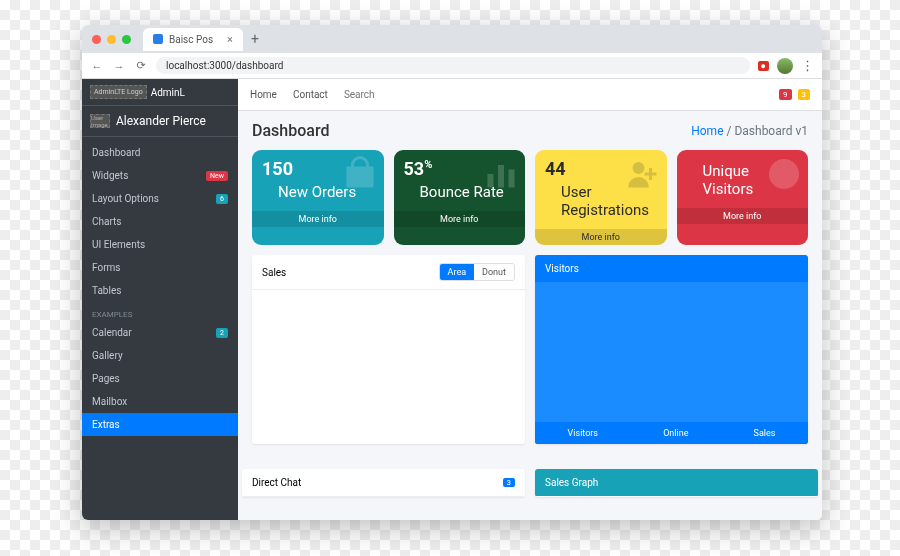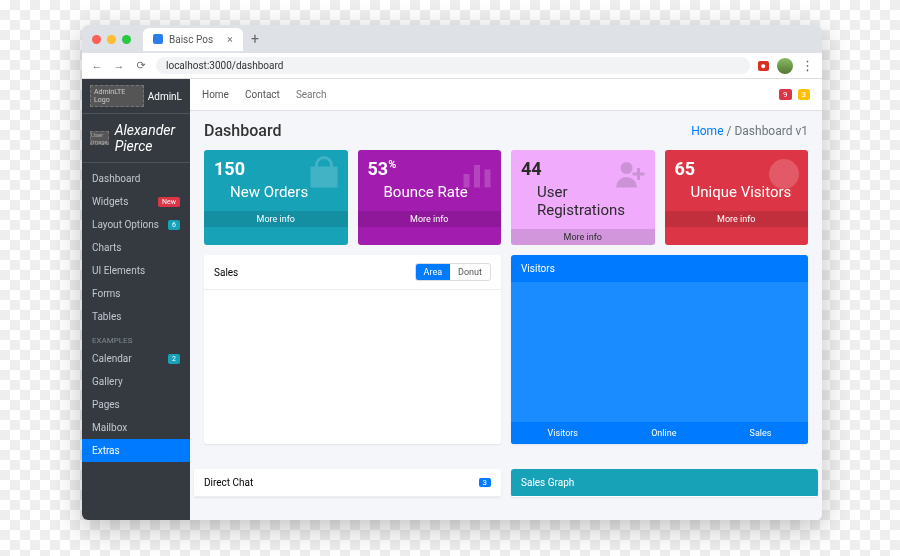--- a/index.html
+++ b/index.html
@@ -42,26 +42,26 @@
 .addr { flex: 1; background: #f1f3f4; border-radius: 12px; padding: 3px 10px; font-size: 10px; color: #333; }
 .chrome-right { display: flex; gap: 8px; align-items: center; }
 .ext-badge { font-size: 9px; background: #d93025; color: #fff; border-radius: 2px; padding: 0 3px; }
 .avatar-sm { width: 16px; height: 16px; border-radius: 50%; background: linear-gradient(#8b6,#573); }
 .kebab { font-size: 13px; color: #555; }
 
 
 .app { flex: 1; display: flex; overflow: hidden; background: #f4f6f9; }
 
 
-.sidebar { width: 108px; background: #343a40; color: #c2c7d0; font-size: 10px; display: flex; flex-direction: column; overflow: hidden; }
+.sidebar { width: 156px; background: #343a40; color: #c2c7d0; font-size: 10px; display: flex; flex-direction: column; overflow: hidden; }
 .brand { background: #343a40; padding: 6px 8px; color: #fff; font-size: 10px; display: flex; align-items: center; gap: 4px; border-bottom: 1px solid #4b545c; }
 .brand .logo-ph { background: #555; color: #ccc; font-size: 7px; padding: 2px 3px; border: 1px dashed #777; }
 .user-panel { padding: 8px; display: flex; align-items: center; gap: 6px; border-bottom: 1px solid #4b545c; }
 .user-panel .uimg { width: 20px; height: 14px; background: #555; border: 1px dashed #777; font-size: 6px; color: #aaa; display: flex; align-items: center; justify-content: center; }
-.user-panel .uname { color: #fff; font-size: 14px; font-style: italic; }
+.user-panel .uname { color: #fff; font-size: 12px; }
 .nav { list-style: none; padding: 4px 0; }
 .nav li { padding: 6px 10px; display: flex; align-items: center; justify-content: space-between; cursor: default; }
 .nav li.active { background: #007bff; color: #fff; }
 .nav li .badge { font-size: 7px; padding: 1px 4px; border-radius: 2px; color: #fff; }
 .badge.new { background: #dc3545; }
 .badge.cnt { background: #17a2b8; }
 .nav .section-hdr { font-size: 8px; color: #818a91; padding: 8px 10px 2px; text-transform: uppercase; }
 
 
 .main { flex: 1; display: flex; flex-direction: column; overflow-y: auto; }
@@ -71,30 +71,30 @@
 .topbar .pill { font-size: 8px; border-radius: 2px; padding: 1px 4px; color: #fff; }
 .pill.red { background: #dc3545; } .pill.yellow { background: #ffc107; }
 
 .page-head { display: flex; justify-content: space-between; align-items: center; padding: 10px 14px; }
 .page-head h1 { font-size: 16px; font-weight: 500; color: #333; }
 .crumbs { font-size: 12px; color: #6c757d; }
 .crumbs .link { color: #007bff; }
 
 
 .stats { display: grid; grid-template-columns: repeat(4, 1fr); gap: 10px; padding: 0 14px; }
-.stat { color: #fff; border-radius: 3px; position: relative; overflow: hidden; }
+.stat { color: #fff; border-radius: 9px; position: relative; overflow: hidden; }
 .stat .body { padding: 8px 10px 10px; }
 .stat h2 { font-size: 18px; font-weight: 700; }
 .stat h2 sup { font-size: 11px; }
 .stat p { font-size: 15px; margin-top: 4px; padding-left: 16px; }
 .stat .more { background: rgba(0,0,0,0.12); text-align: center; font-size: 9px; padding: 3px 0; }
 .stat .bg-icon { position: absolute; right: 6px; top: 6px; opacity: 0.18; }
 .stat.teal { background: #17a2b8; }
-.stat.green { background: #a21caf; }
-.stat.yellow { background: #f0abfc; color: #2b2b2b; }
+.stat.green { background: #14532d; }
+.stat.yellow { background: #fde047; color: #2b2b2b; }
 .stat.yellow .more { color: #2b2b2b; }
 .stat.red { background: #dc3545; }
 
 
 .row { display: grid; grid-template-columns: 1fr 1fr; gap: 10px; padding: 10px 14px 15px; }
 .card { background: #fff; border-radius: 3px; box-shadow: 0 1px 2px rgba(0,0,0,0.08); overflow: hidden; }
 .card .hd { display: flex; justify-content: space-between; align-items: center; padding: 8px 10px; border-bottom: 1px solid #eee; font-size: 10px; }
 .pill-tabs { display: flex; border: 1px solid #ddd; border-radius: 3px; overflow: hidden; }
 .pill-tabs span { font-size: 9px; padding: 3px 8px; color: #555; }
 .pill-tabs span.on { background: #007bff; color: #fff; }
@@ -255,21 +255,20 @@
             <p>User Registrations</p>
           </div>
           <span class="bg-icon"><svg class="icon" viewBox="0 0 24 24" fill="currentColor">
                 <circle cx="9" cy="8" r="4"></circle>
                 <path d="M2 21a7 7 0 0114 0H2zM18 8v3h3v2h-3v3h-2v-3h-3v-2h3V8h2z"></path>
               </svg></span>
           <div class="more">More info</div>
         </div>
         <div class="stat red">
           <div class="body">
-            <h2>65</h2>
             <p>Unique Visitors</p>
           </div>
           <span class="bg-icon"><svg class="icon" viewBox="0 0 24 24" fill="currentColor">
                 <path d="M12 2a10 10 0 100 20 10 10 0 000-20zm0 2v8h8a8 8 0 00-8-8z"></path>
               </svg></span>
           <div class="more">More info</div>
         </div>
       </div>
 
       <div class="row">

